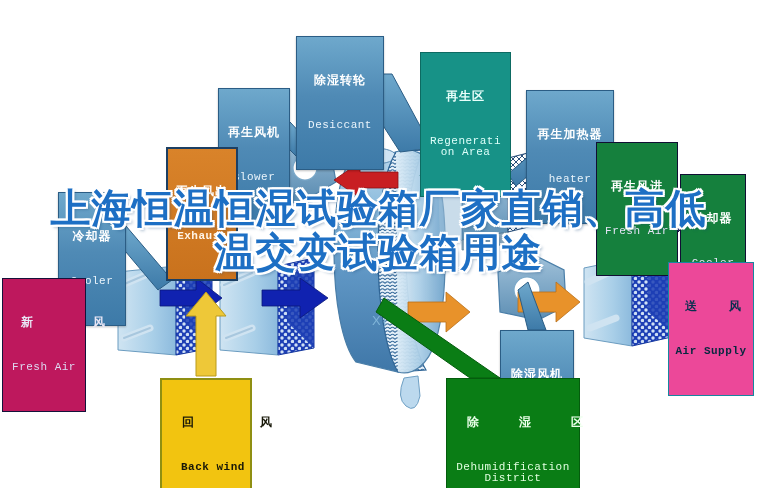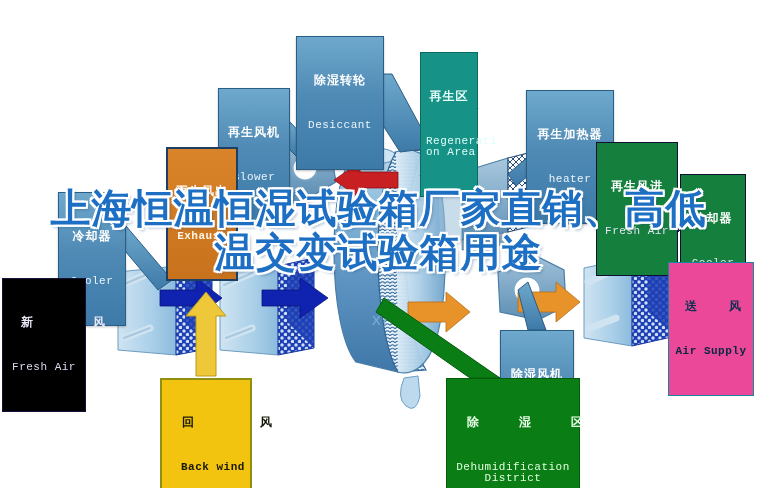--- a/index.html
+++ b/index.html
@@ -51,21 +51,21 @@
     background: linear-gradient(180deg, #6ea8cc 0%, #4f8ab5 45%, #3d7aa8 100%);
     border: 1px solid #2b5d85;
     color: #ffffff;
     padding: 3px 5px 4px 5px;
     box-shadow: 0 1px 2px rgba(0,0,0,0.25);
   }
   .lb-blue .en { color: #eaf4fb; }
 
   
   .lb-navy {
-    background: #000000;
+    background: #be185d;
     border: 1px solid #14123a;
     color: #e8e6f5;
     padding: 3px 6px 4px 6px;
   }
   .lb-navy .cn { letter-spacing: 12px; text-indent: 12px; }
   .lb-navy .en { color: #dddbf2; }
 
   .lb-navy2 {
     background: #15803d;
     border: 1px solid #100e33;
@@ -330,21 +330,21 @@
   <div class="label lb-blue" style="left:296px; top:36px; width:88px;">
     <span class="cn">除湿转轮</span>
     <span class="en">Desiccant</span>
   </div>
 
   <div class="label lb-blue" style="left:218px; top:88px; width:72px;">
     <span class="cn">再生风机</span>
     <span class="en">Blower</span>
   </div>
 
-  <div class="label lb-teal" style="left:420px; top:52px; width:58px;">
+  <div class="label lb-teal" style="left:420px; top:52px; width:91px;">
     <span class="cn">再生区</span>
     <span class="en">Regenerati
 on Area</span>
   </div>
 
   <div class="label lb-blue" style="left:526px; top:90px; width:88px;">
     <span class="cn">再生加热器</span>
     <span class="en">heater</span>
   </div>
 

